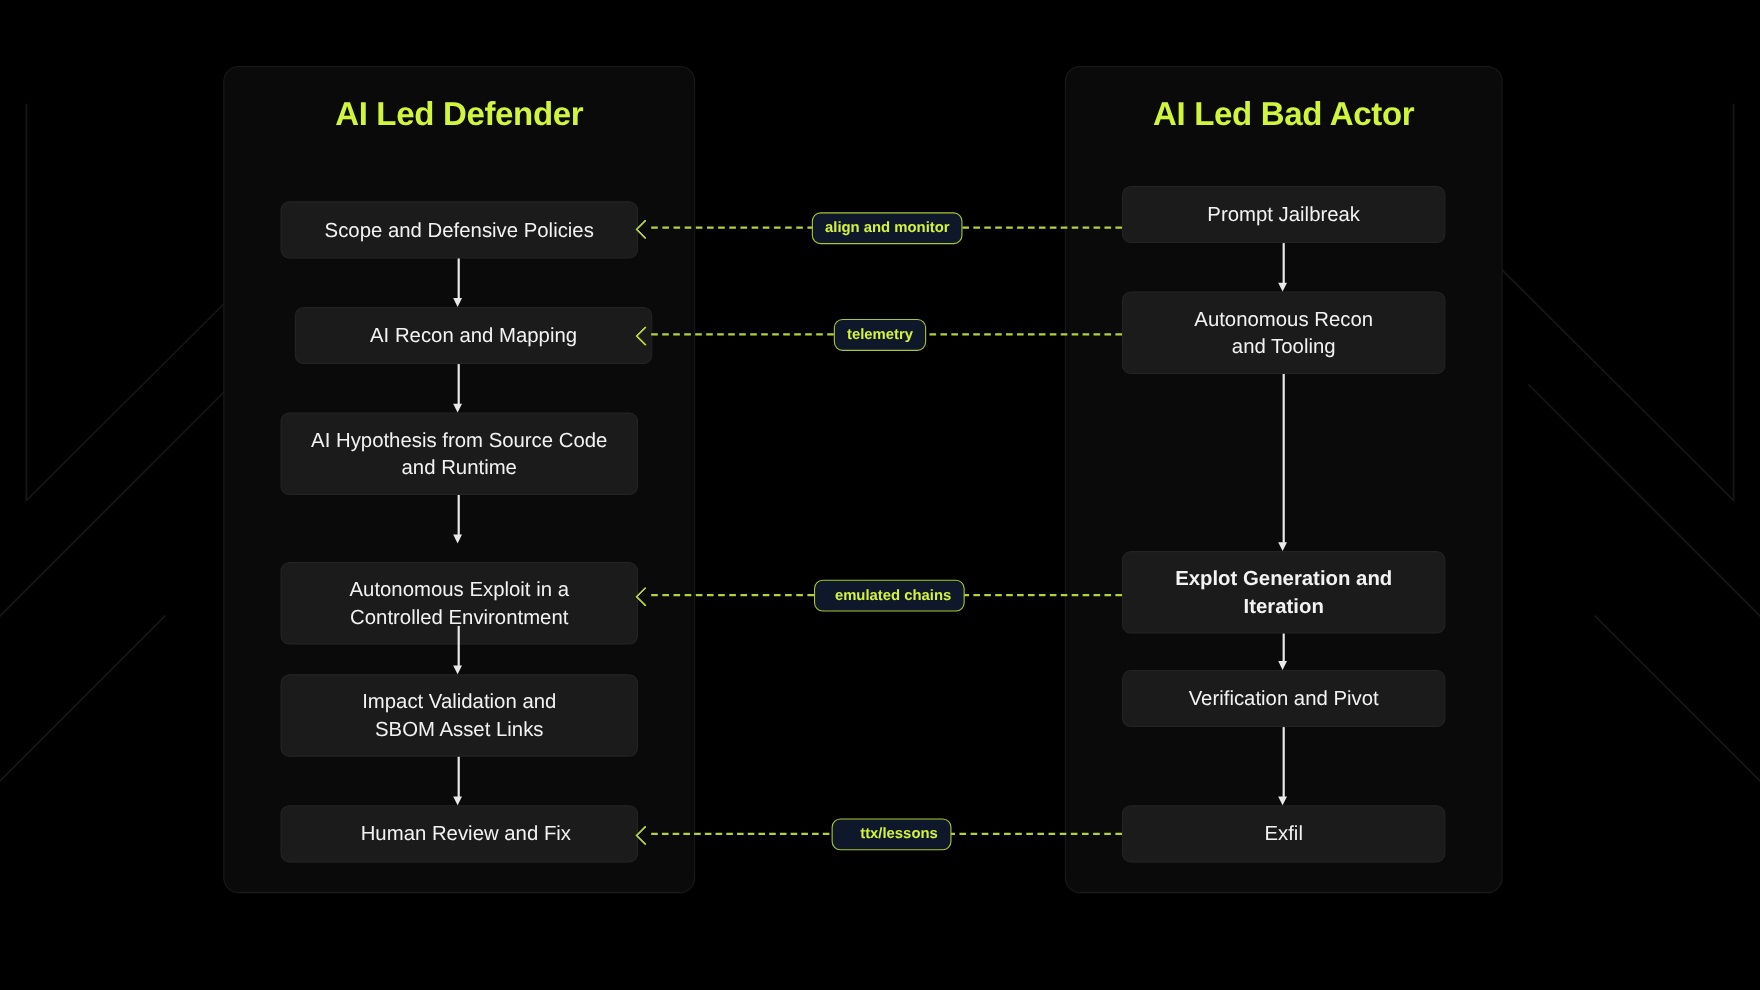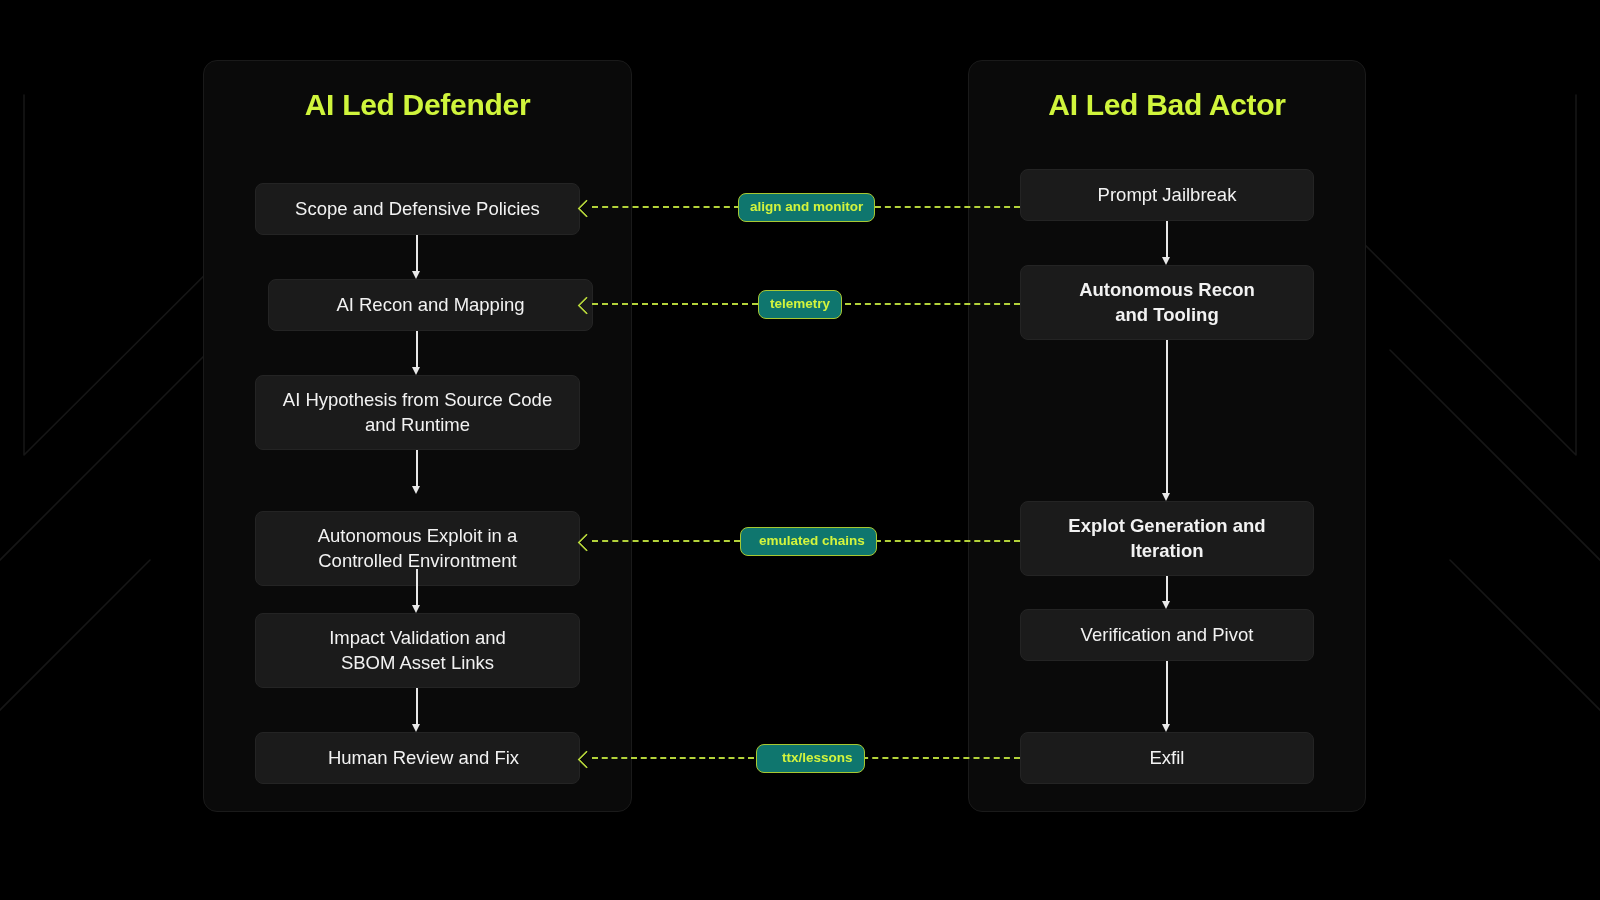--- a/index.html
+++ b/index.html
@@ -120,21 +120,21 @@
     height: 11px;
     border-left: 2px solid #b3d23a;
     border-bottom: 2px solid #b3d23a;
     transform: rotate(45deg);
     border-radius: 1px;
   }
 
   .pill {
     position: absolute;
     z-index: 3;
-    background: #0f766e;
+    background: #0f172a;
     border: 1.6px solid #a7c832;
     border-radius: 8px;
     color: #d3f43d;
     font-size: 13.5px;
     font-weight: bold;
     padding: 6px 11px 7px;
     white-space: nowrap;
     box-sizing: border-box;
     line-height: 1;
   }
@@ -204,21 +204,21 @@
     <div class="head"></div>
   </div>
 
   <div class="panel panel-right">
     <div class="panel-title">AI Led Bad Actor</div>
   </div>
 
   <div class="node" style="left:1020px; top:169px; width:294px; height:52px;">
     <span>Prompt Jailbreak</span>
   </div>
-  <div class="node" style="left:1020px; top:265px; width:294px; height:75px;font-weight:bold;">
+  <div class="node" style="left:1020px; top:265px; width:294px; height:75px;">
     <span style="white-space:pre-line;">Autonomous Recon
 and Tooling</span>
   </div>
   <div class="node" style="left:1020px; top:501px; width:294px; height:75px;">
     <span style="white-space:pre-line;font-weight:bold;">Explot Generation and
 Iteration</span>
   </div>
   <div class="node" style="left:1020px; top:609px; width:294px; height:52px;">
     <span>Verification and Pivot</span>
   </div>

